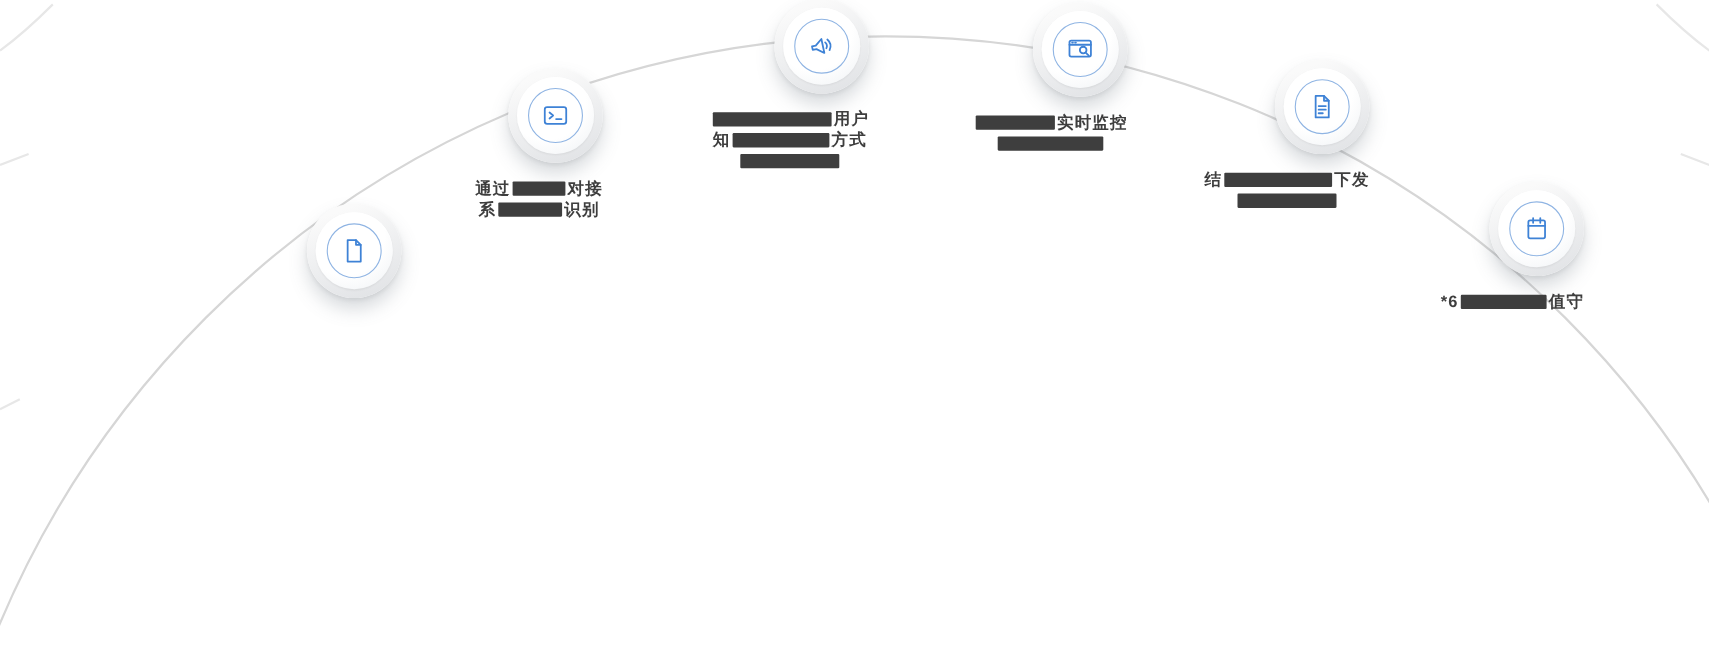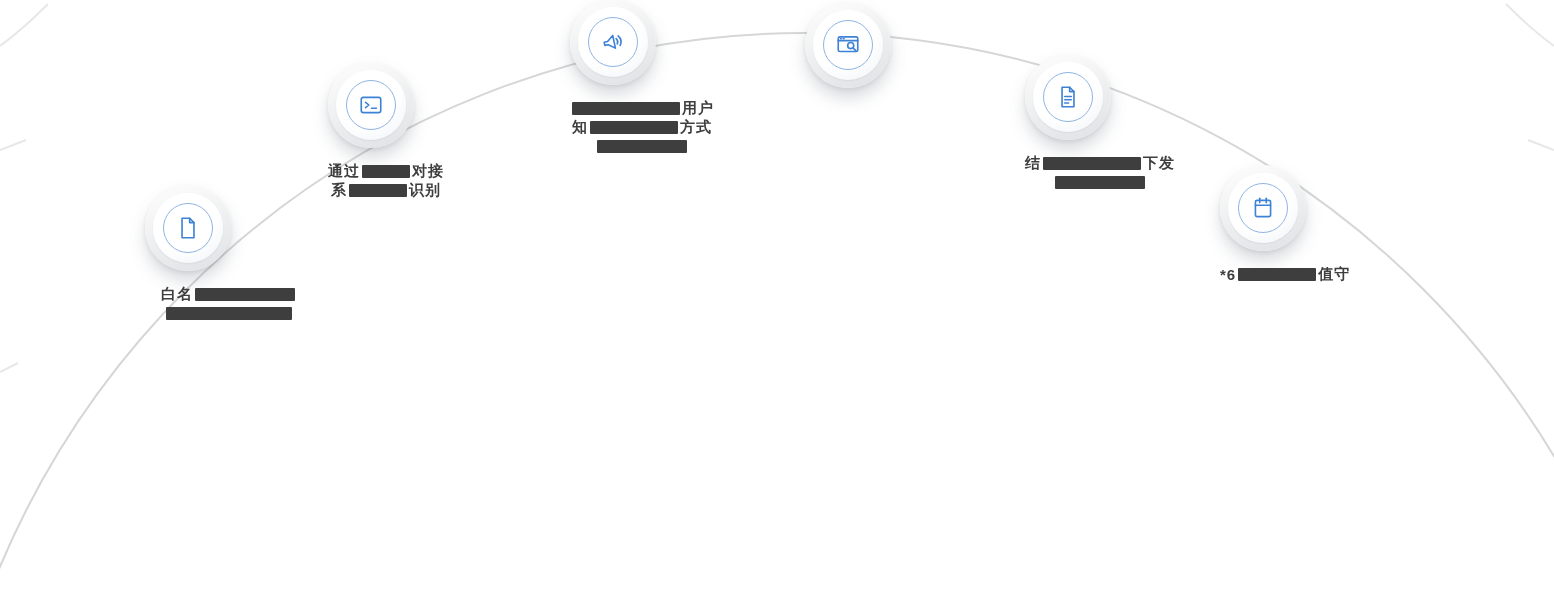--- a/index.html
+++ b/index.html
@@ -10,21 +10,21 @@
   }
   
   .arc-layer{position:absolute;left:0;top:0;width:1554px;height:603px;z-index:0;}
   .arc-main{fill:none;stroke:var(--arc,#d6d6d6);stroke-width:2;}
   .arc-faint{fill:none;stroke:var(--arc-faint,#e7e7e7);stroke-width:2;}
   .arc-tick{fill:none;stroke:var(--arc-faint,#e7e7e7);stroke-width:2;}
 
   
   .node{
     position:absolute;width:220px;z-index:2;
-    display:flex;flex-direction:column;align-items:flex-start;
+    display:flex;flex-direction:column;align-items:flex-end;
   }
   .n1{left:145px;top:185px;}
   .n2{left:328px;top:62px;}
   .n3{left:570px;top:-1px;}
   .n4{left:805px;top:2px;}
   .n5{left:1025px;top:54px;}
   .n6{left:1220px;top:165px;}
   .n1 .label{transform:translateX(16px);}
 
   .badge{
@@ -77,29 +77,20 @@
       <div class="icon-ring">
         <span class="icon">
           <svg width="26" height="26" viewBox="0 0 24 24" stroke="currentColor" fill="none" stroke-width="1.5" stroke-linecap="round" stroke-linejoin="round">
             <path d="M6.5 3h7l4 4v14h-11z"></path>
               <path d="M13.5 3v4h4"></path>
           </svg>
         </span>
       </div>
     </div>
   </div>
-  <div class="label">
-      <div class="label-line">
-        <span class="seg-text">白名</span>
-        <span class="seg-redacted" style="width: 100px;"></span>
-      </div>
-      <div class="label-line">
-        <span class="seg-redacted" style="width: 126px;"></span>
-      </div>
-    </div>
 </div>
 
 <div class="node n2">
   <div class="badge">
     <div class="badge-face">
       <div class="icon-ring">
         <span class="icon">
           <svg width="26" height="26" viewBox="0 0 24 24" stroke="currentColor" fill="none" stroke-width="1.5" stroke-linecap="round" stroke-linejoin="round">
             <rect x="3" y="5" width="18" height="14" rx="2"></rect>
             <path d="M7 9.5l3 2.5-3 2.5"></path>
@@ -165,20 +156,29 @@
             <path d="M3 8h18"></path>
             <path d="M5.2 6.2h.7"></path>
               <path d="M7.7 6.2h.7"></path>
             <circle cx="14.5" cy="12.5" r="2.8"></circle>
             <path d="M16.6 14.6l2.6 2.6"></path>
           </svg>
         </span>
       </div>
     </div>
   </div>
+  <div class="label">
+      <div class="label-line">
+        <span class="seg-redacted" style="width: 72px;"></span>
+        <span class="seg-text">实时监控</span>
+      </div>
+      <div class="label-line">
+        <span class="seg-redacted" style="width: 96px;"></span>
+      </div>
+    </div>
 </div>
 
 <div class="node n5">
   <div class="badge">
     <div class="badge-face">
       <div class="icon-ring">
         <span class="icon">
           <svg width="26" height="26" viewBox="0 0 24 24" stroke="currentColor" fill="none" stroke-width="1.5" stroke-linecap="round" stroke-linejoin="round">
             <path d="M6.5 3h7l4 4v14h-11z"></path>
               <path d="M13.5 3v4h4"></path>

